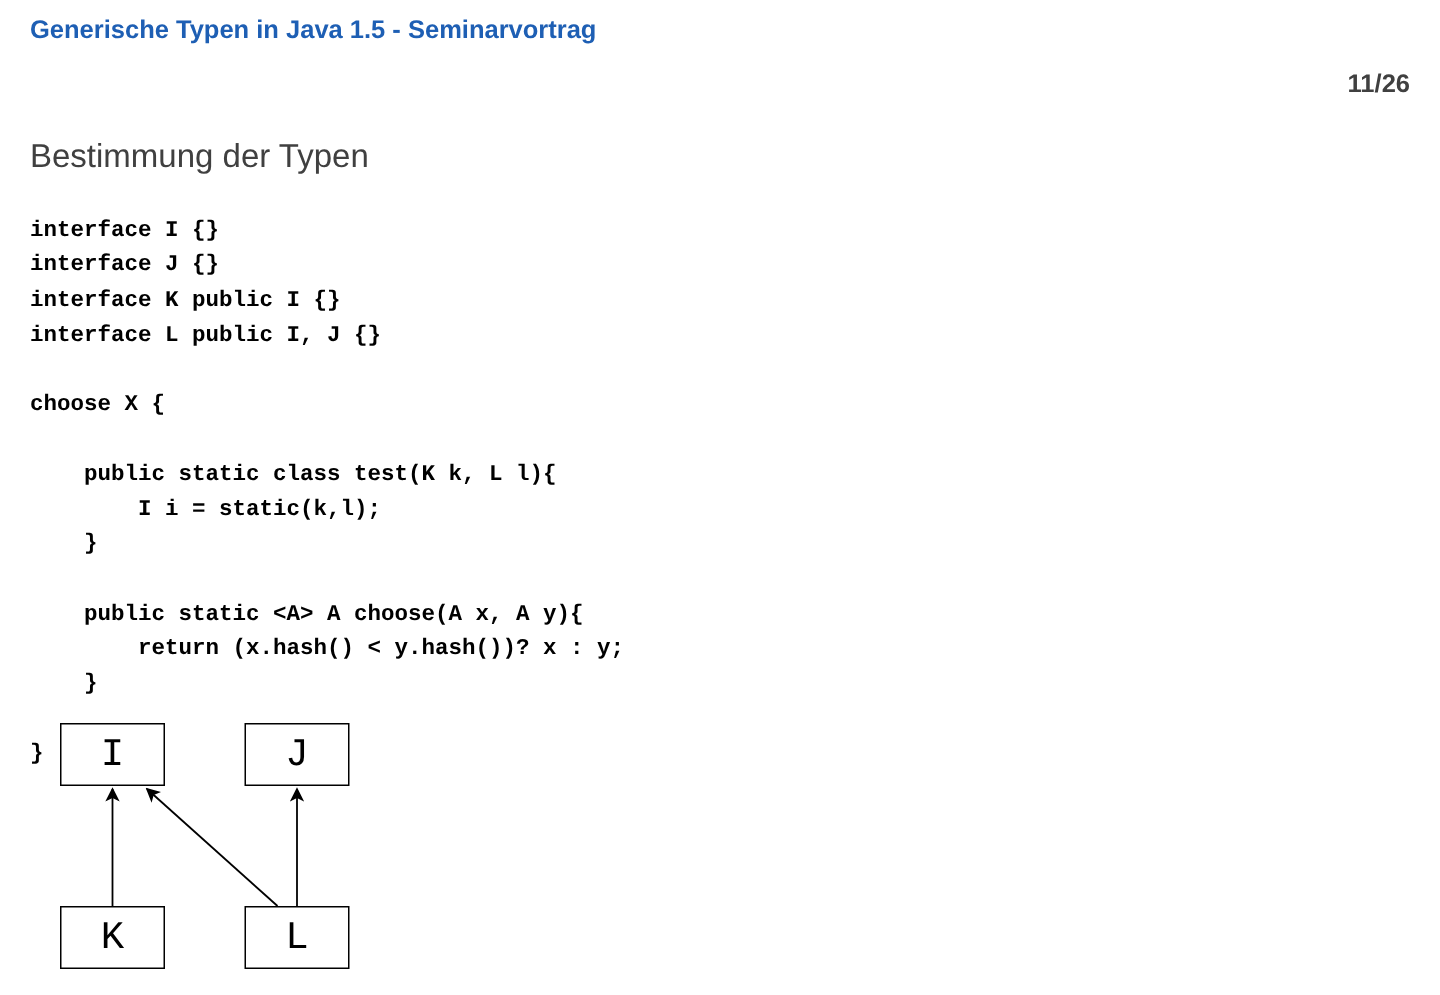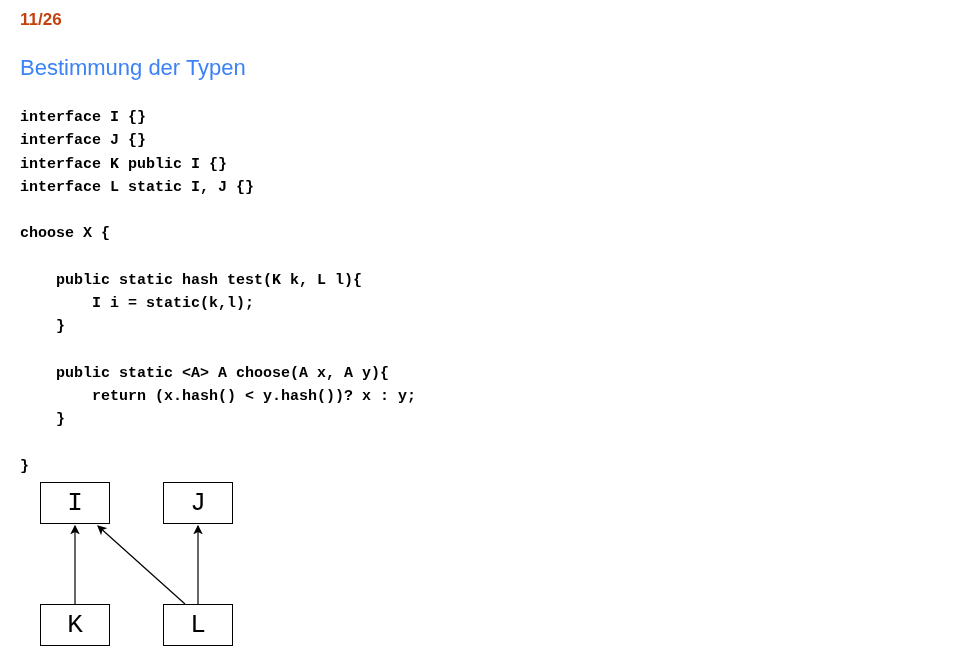--- a/index.html
+++ b/index.html
@@ -19,28 +19,29 @@
       display: flex;
       justify-content: space-between;
       padding: 10px 20px 0 20px;
     }
     .header-title {
       color: #1e5fb4;
       font-size: 17px;
       font-weight: bold;
     }
     .header-page {
-      color: #c2410c;
+      color: #404040;
       font-size: 17px;
       font-weight: bold;
+      margin-top: 36px;
     }
     .subtitle {
       padding: 25px 20px 0 20px;
       font-size: 22px;
-      color: #3b82f6;
+      color: #404040;
       font-family: Arial, Helvetica, sans-serif;
     }
     .code-block {
       padding: 25px 20px 0 20px;
       font-family: "Courier New", Courier, monospace;
       font-size: 15px;
       line-height: 1.55;
       font-weight: bold;
       color: #000;
       white-space: pre;
@@ -74,33 +75,34 @@
       top: 0;
       width: 300px;
       height: 170px;
       overflow: visible;
     }
   </style>
 </head>
 <body>
 
 <div class="header">
+  <span class="header-title">Generische Typen in Java 1.5 - Seminarvortrag</span>
   <span class="header-page">11/26</span>
 </div>
 
 <div class="subtitle">Bestimmung der Typen</div>
 
 <div class="code-block"><span>interface I {}</span>
 <span>interface J {}</span>
 <span>interface K public I {}</span>
-<span>interface L static I, J {}</span>
+<span>interface L public I, J {}</span>
 
 <span>choose X {</span>
 
-<span>    public static hash test(K k, L l){</span>
+<span>    public static class test(K k, L l){</span>
 <span>        I i = static(k,l);</span>
 <span>    }</span>
 
 <span>    public static &lt;A&gt; A choose(A x, A y){</span>
 <span>        return (x.hash() &lt; y.hash())? x : y;</span>
 <span>    }</span>
 
 <span>}</span></div>
 
 <div class="diagram">

